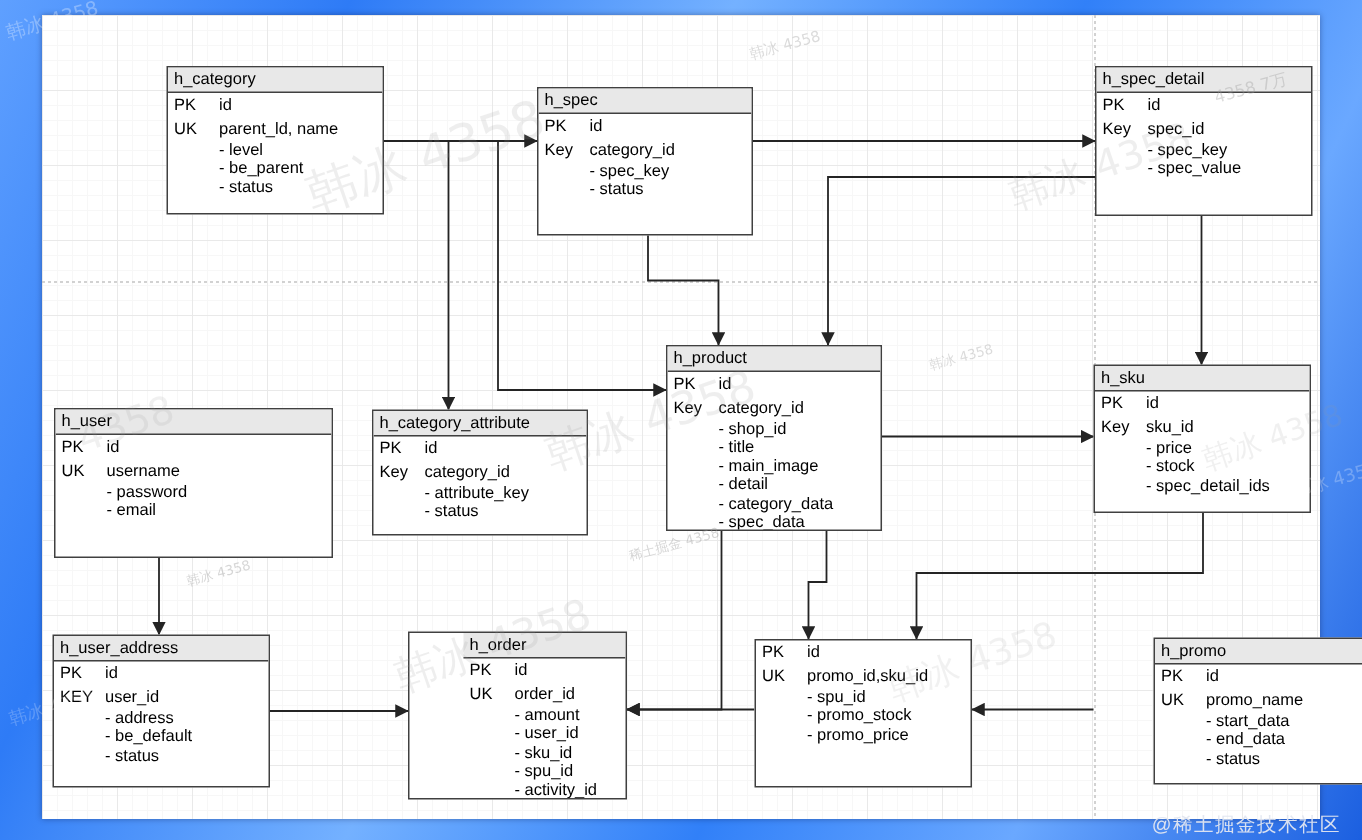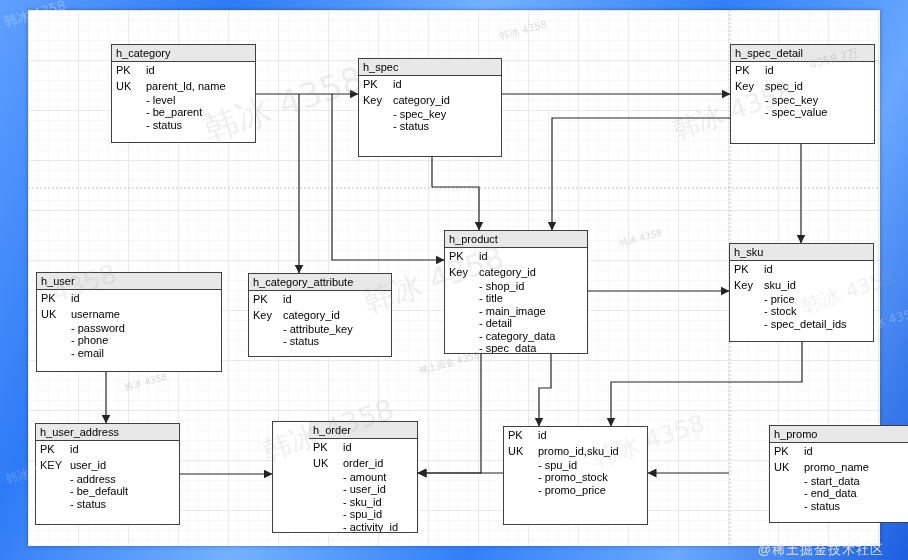--- a/index.html
+++ b/index.html
@@ -32,21 +32,21 @@
   .row{display:flex;height:16px;line-height:16px;white-space:nowrap;}
   .row .k{flex:none;width:30px;padding-left:4px;}
   .row .n{flex:none;}
   .item{height:12.4px;line-height:12.4px;padding-left:34px;white-space:nowrap;}
   .wm{
     position:absolute;pointer-events:none;white-space:nowrap;
     font-family:"DejaVu Sans",sans-serif;transform-origin:left top;
   }
   #wm-layer{position:absolute;left:0;top:0;width:100%;height:100%;pointer-events:none;}
   #attribution{
-    position:absolute;right:24px;bottom:1px;font-size:13px;
+    position:absolute;right:14px;bottom:1px;font-size:13px;
     color:rgba(225,230,240,0.95);letter-spacing:1px;pointer-events:none;
   }
 </style>
 </head>
 <body>
 
 <div id="stage">
   <div id="canvas" style="left: 28px; top: 10px; width: 852px; height: 536px;">
     <svg id="edges" xmlns="http://www.w3.org/2000/svg" width="852" height="536" viewBox="0 0 852 536">
       <defs>
@@ -128,21 +128,20 @@
     <div class="entity-rows">
             <div class="row">
               <span class="k">PK</span>
               <span class="n">id</span>
             </div>
             <div class="row">
               <span class="k">UK</span>
               <span class="n">username</span>
             </div>
             <div class="item">- password</div>
-            <div class="item">- phone</div>
             <div class="item">- email</div>
           </div>
   </div>
         <div class="entity" style="left: 220px; top: 263px; width: 144px; height: 84px;">
     <div class="entity-title">h_category_attribute</div>
     <div class="entity-rows">
             <div class="row">
               <span class="k">PK</span>
               <span class="n">id</span>
             </div>

